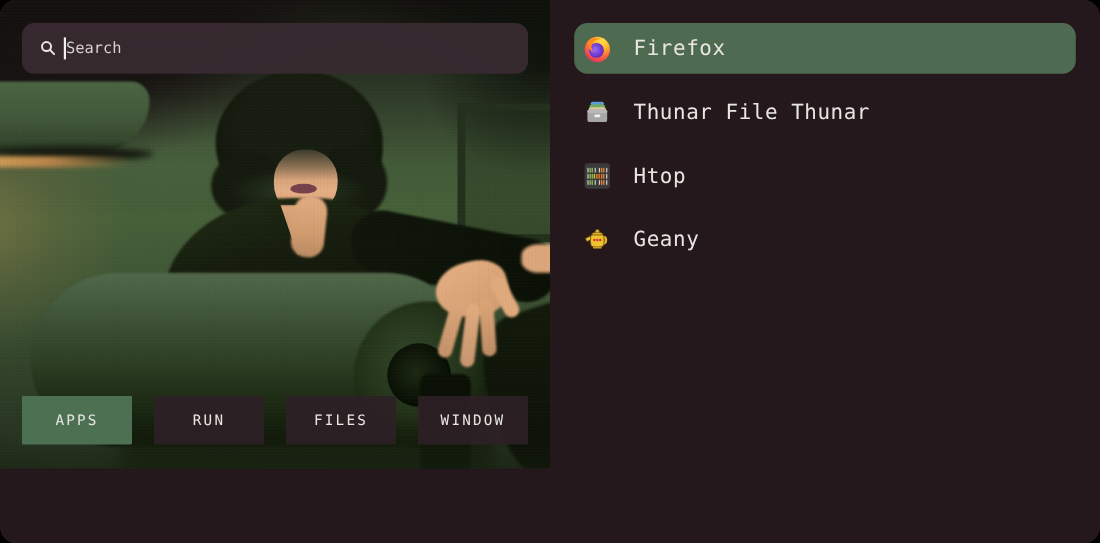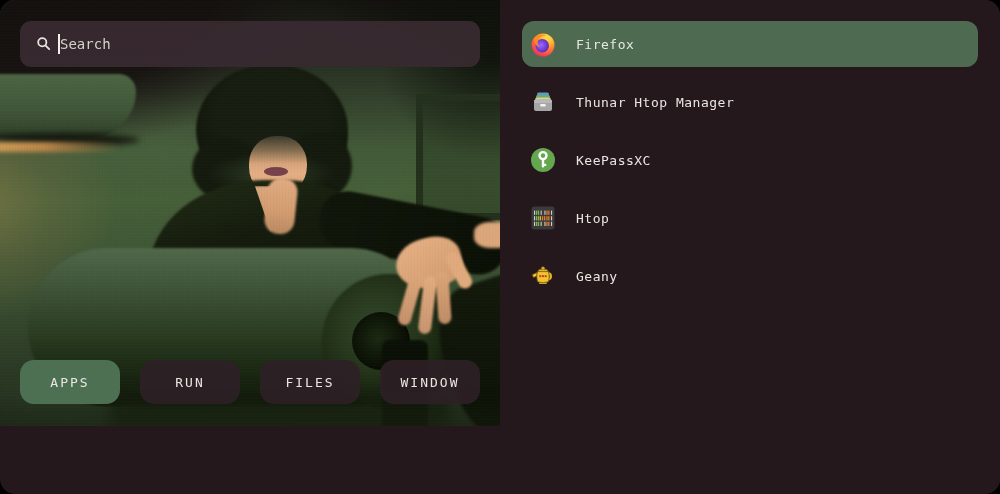--- a/index.html
+++ b/index.html
@@ -50,29 +50,29 @@
 
   
   .search-bar{position:absolute;left:20px;top:21px;width:460px;height:46px;border-radius:11px;background:var(--search-bg,rgba(56,42,48,.95));display:flex;align-items:center;padding:0 16px;box-sizing:border-box;gap:8px;}
   .search-bar svg{flex:0 0 16px;}
   .search-bar input{flex:1;background:transparent;border:none;outline:none;color:var(--text-primary,#e9e6e2);font:14px "DejaVu Sans Mono","Liberation Mono",monospace;padding:0;}
   .search-bar input::placeholder{color:var(--text-placeholder,#d6d2cd);opacity:1;}
   .caret{position:absolute;left:38px;top:13px;width:1.5px;height:20px;background:#f2f0ed;}
 
   
   .mode-tabs{position:absolute;left:20px;bottom:22px;display:flex;gap:20px;}
-  .mode-tab{width:100px;height:44px;border:none;border-radius:14px;display:flex;align-items:center;justify-content:center;background:var(--control-bg,rgba(46,32,38,.9));color:var(--text-primary,#e9e6e2);font:13px "DejaVu Sans Mono","Liberation Mono",monospace;letter-spacing:2px;cursor:pointer;}
+  .mode-tab{width:100px;height:44px;border:none;border-radius:1px;display:flex;align-items:center;justify-content:center;background:var(--control-bg,rgba(46,32,38,.9));color:var(--text-primary,#e9e6e2);font:13px "DejaVu Sans Mono","Liberation Mono",monospace;letter-spacing:2px;cursor:pointer;}
   .mode-tab.active{background:var(--tab-active-green,#4d7053);}
 
   
   .right-panel{position:absolute;left:500px;top:0;width:500px;height:494px;background:var(--panel-bg,#24181c);box-sizing:border-box;padding:21px 22px;display:flex;flex-direction:column;gap:12px;}
   .app-row{display:flex;align-items:center;height:46px;min-height:46px;border-radius:12px;padding-left:7px;gap:19px;cursor:pointer;}
   .app-row.selected{background:var(--accent-green,#4e6b52);}
   .app-icon{width:28px;height:28px;flex:0 0 28px;display:block;}
-  .app-label{font-size:13px;letter-spacing:.5px;color:var(--text-primary,#e9e6e2);white-space:nowrap;}
+  .app-label{font-size:19px;letter-spacing:.5px;color:var(--text-primary,#e9e6e2);white-space:nowrap;}
 </style>
 </head>
 <body>
 
 <div class="window">
 
   <div class="left-panel">
     <div class="art">
       <div class="wall"></div>
       <div class="wall-light"></div>
@@ -157,32 +157,23 @@
 
     <div class="app-row">
       <svg class="app-icon" viewBox="0 0 28 28">
         <rect x="8" y="4.5" width="12" height="3.2" rx="1.6" fill="#5b9bd5"></rect>
         <rect x="7" y="7" width="14" height="3.2" rx="1.6" fill="#6fae5e"></rect>
         <rect x="6.2" y="9.4" width="15.6" height="3.2" rx="1.6" fill="#dccb9e"></rect>
         <rect x="5" y="11.5" width="18" height="11.5" rx="2" fill="#a6a6a6"></rect>
         <rect x="5" y="11.5" width="18" height="3.4" rx="1.7" fill="#b8b8b8"></rect>
         <rect x="11.2" y="16" width="5.6" height="2.6" rx="1.3" fill="#f2f2f2"></rect>
       </svg>
-      <span class="app-label">Thunar Htop Manager</span>
-    </div>
-
-    <div class="app-row">
-      <svg class="app-icon" viewBox="0 0 28 28">
-        <circle cx="14" cy="14" r="12" fill="#64a74f"></circle>
-        <circle cx="14" cy="9.6" r="3.5" fill="none" stroke="#ffffff" stroke-width="2.4"></circle>
-        <rect x="12.8" y="12.6" width="2.4" height="9" rx="1" fill="#ffffff"></rect>
-        <rect x="14" y="17.8" width="3.4" height="2.2" rx="1" fill="#ffffff"></rect>
-      </svg>
-      <span class="app-label">KeePassXC</span>
-    </div>
+      <span class="app-label">Thunar File Thunar</span>
+    </div>
+
 
 
     <div class="app-row">
       <svg class="app-icon" viewBox="0 0 28 28">
         <rect x="2.5" y="2.5" width="23" height="23" rx="3" fill="#3b3b3b"></rect>
         <g fill="#cfcfcf">
           <rect x="5" y="6.6" width="1.1" height="4.2"></rect>
             <rect x="11.6" y="6.6" width="1.1" height="4.2"></rect>
           <rect x="15.4" y="6.6" width="1.1" height="4.2"></rect>
             <rect x="22" y="6.6" width="1.1" height="4.2"></rect>

